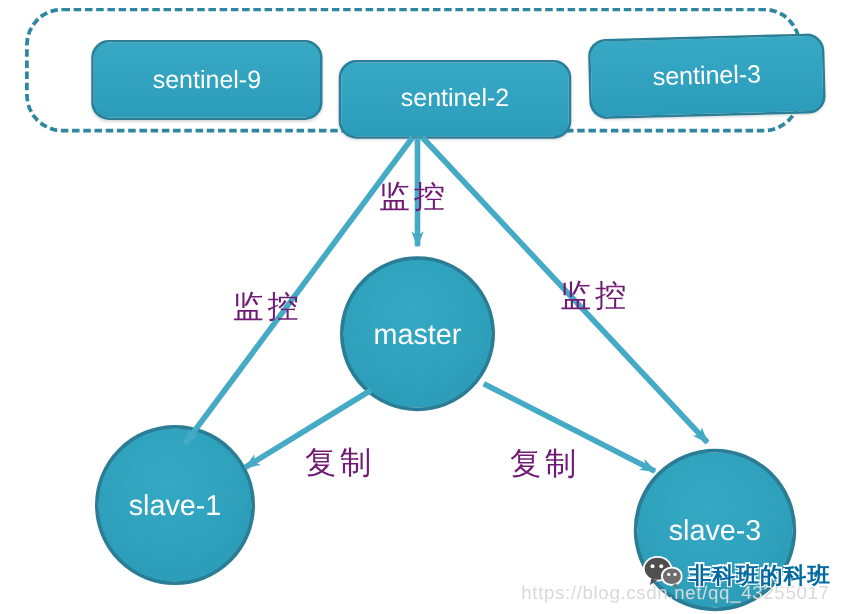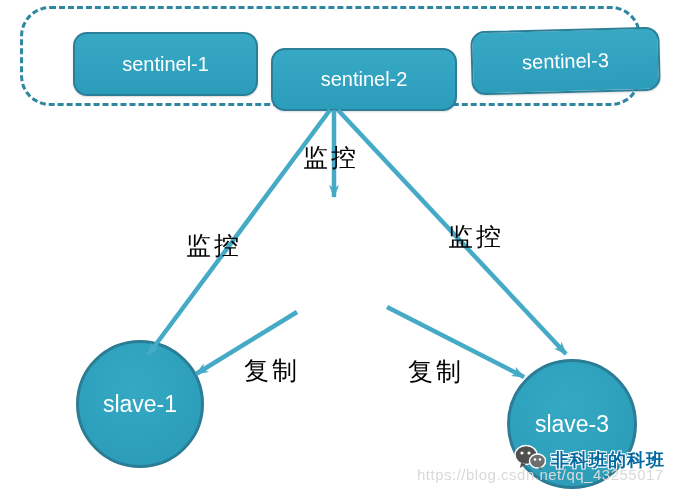--- a/index.html
+++ b/index.html
@@ -32,21 +32,21 @@
   }
   .circle.master{left:272px;top:205px;width:118px;height:118px;}
   .circle.slave1{left:76px;top:340px;width:122px;height:122px;}
   .circle.slave2{left:507px;top:359px;width:124px;height:124px;}
   
   svg.edges{position:absolute;left:0;top:0;width:673px;height:491px;pointer-events:none;}
   
   .edge-label{
     position:absolute;transform:translate(-50%,-50%);
     font-family:"Liberation Serif",serif;
-    font-size:25px;color:#000000;letter-spacing:3px;white-space:nowrap;
+    font-size:25px;color:#701a75;letter-spacing:3px;white-space:nowrap;
   }
   .lbl-mc{left:331px;top:157px;}
   .lbl-ml{left:214px;top:245px;}
   .lbl-mr{left:476px;top:236px;}
   .lbl-rl{left:272px;top:370px;}
   .lbl-rr{left:436px;top:371px;}
   
   .wm-url{
     position:absolute;left:417px;top:466px;
     font-size:15px;color:#d9d9d9;letter-spacing:0.5px;white-space:nowrap;text-align:right;
@@ -60,30 +60,33 @@
     text-shadow:-1px -1px 0 #fff,1px -1px 0 #fff,-1px 1px 0 #fff,1px 1px 0 #fff;
   }
 </style>
 </head>
 <body>
 
 <div class="stage">
 
   <div class="sentinel-group">
     <div class="sbox s1">
-      <span>sentinel-1</span>
+      <span>sentinel-9</span>
     </div>
     <div class="sbox s2">
       <span>sentinel-2</span>
     </div>
     <div class="sbox s3">
       <span>sentinel-3</span>
     </div>
   </div>
 
+  <div class="circle master">
+    <span>master</span>
+  </div>
   <div class="circle slave1">
     <span>slave-1</span>
   </div>
   <div class="circle slave2">
     <span>slave-3</span>
   </div>
 
   <svg class="edges" viewBox="0 0 673 491">
     <defs>
       <marker id="ah" markerUnits="userSpaceOnUse" markerWidth="18" markerHeight="14" refX="13" refY="6" orient="auto">

